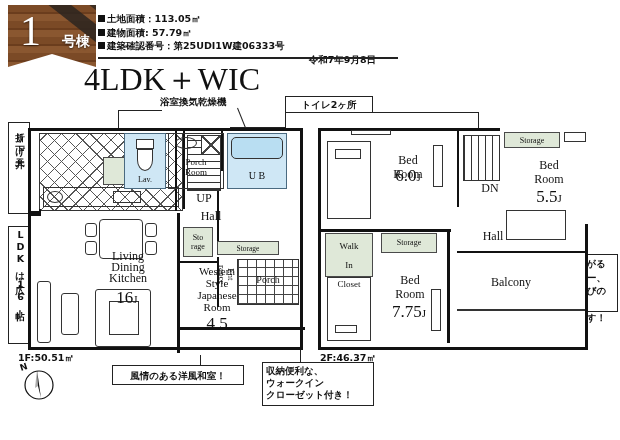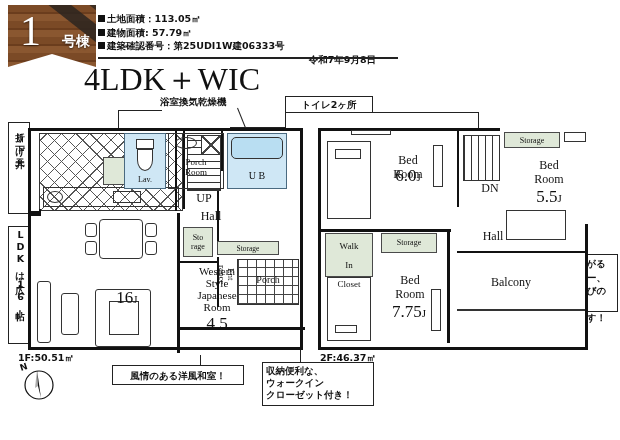--- a/index.html
+++ b/index.html
@@ -135,20 +135,23 @@
     <div class="thin" style="position:absolute;left:54px;top:92px;width:12px;height:14px;border-radius:3px;"></div>
     <div class="thin" style="position:absolute;left:54px;top:110px;width:12px;height:14px;border-radius:3px;"></div>
     <div class="thin" style="position:absolute;left:114px;top:92px;width:12px;height:14px;border-radius:3px;"></div>
     <div class="thin" style="position:absolute;left:114px;top:110px;width:12px;height:14px;border-radius:3px;"></div>
 
     <div class="thin" style="position:absolute;left:6px;top:150px;width:14px;height:62px;border-radius:3px;"></div>
     <div class="thin" style="position:absolute;left:30px;top:162px;width:18px;height:42px;border-radius:3px;"></div>
     <div class="thin" style="position:absolute;left:64px;top:158px;width:56px;height:58px;border-radius:3px;"></div>
     <div class="thin" style="position:absolute;left:78px;top:170px;width:30px;height:34px;background:#fff;"></div>
 
+    <div class="lbl" style="left:52px;top:120px;width:90px;white-space:pre-line;">Living
+Dining
+Kitchen</div>
     <div class="lbl big" style="left:68px;top:158px;width:56px;"><span>16</span><span style="font-size:11px;">J</span></div>
 
     <div class="wall" style="left:146px;top:82px;width:3px;height:140px;"></div>
     <div class="wall" style="left:0px;top:82px;width:10px;height:3px;"></div>
 
     <div class="stair" style="position:absolute;left:156px;top:4px;width:34px;height:56px;"></div>
     <div class="lbl" style="left:152px;top:62px;width:42px;">UP</div>
     <div class="wall" style="left:152px;top:0px;width:2px;height:78px;"></div>
     <div class="wall" style="left:190px;top:0px;width:2px;height:40px;"></div>
 

